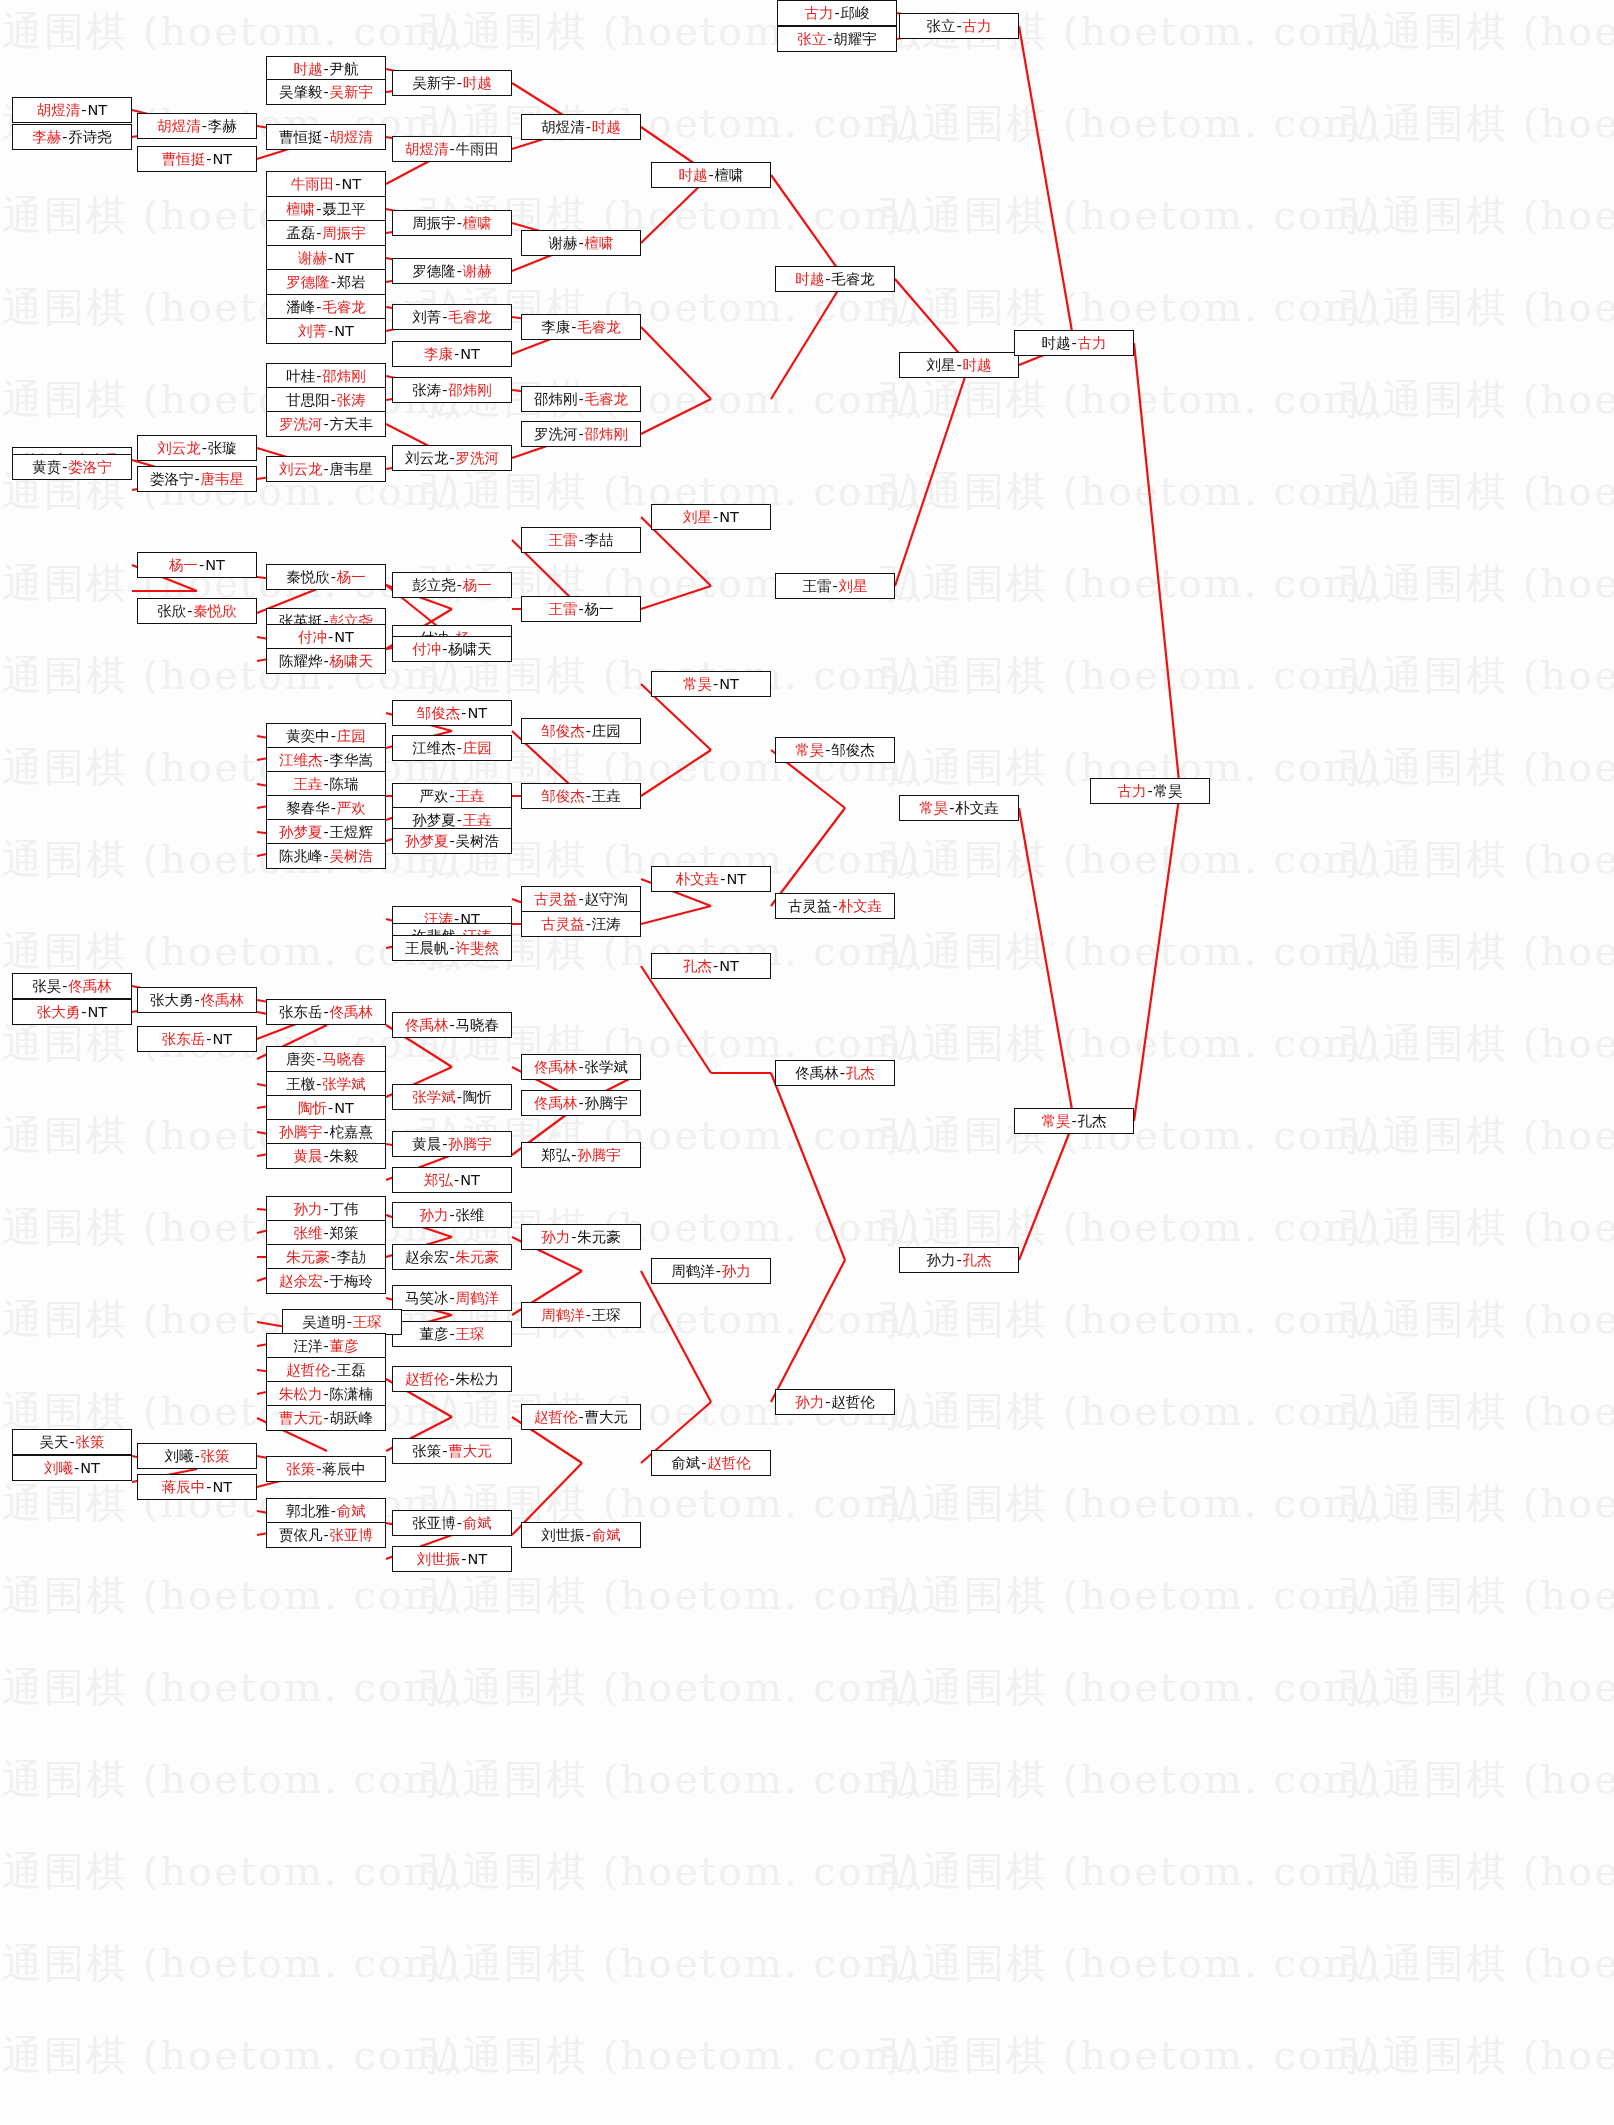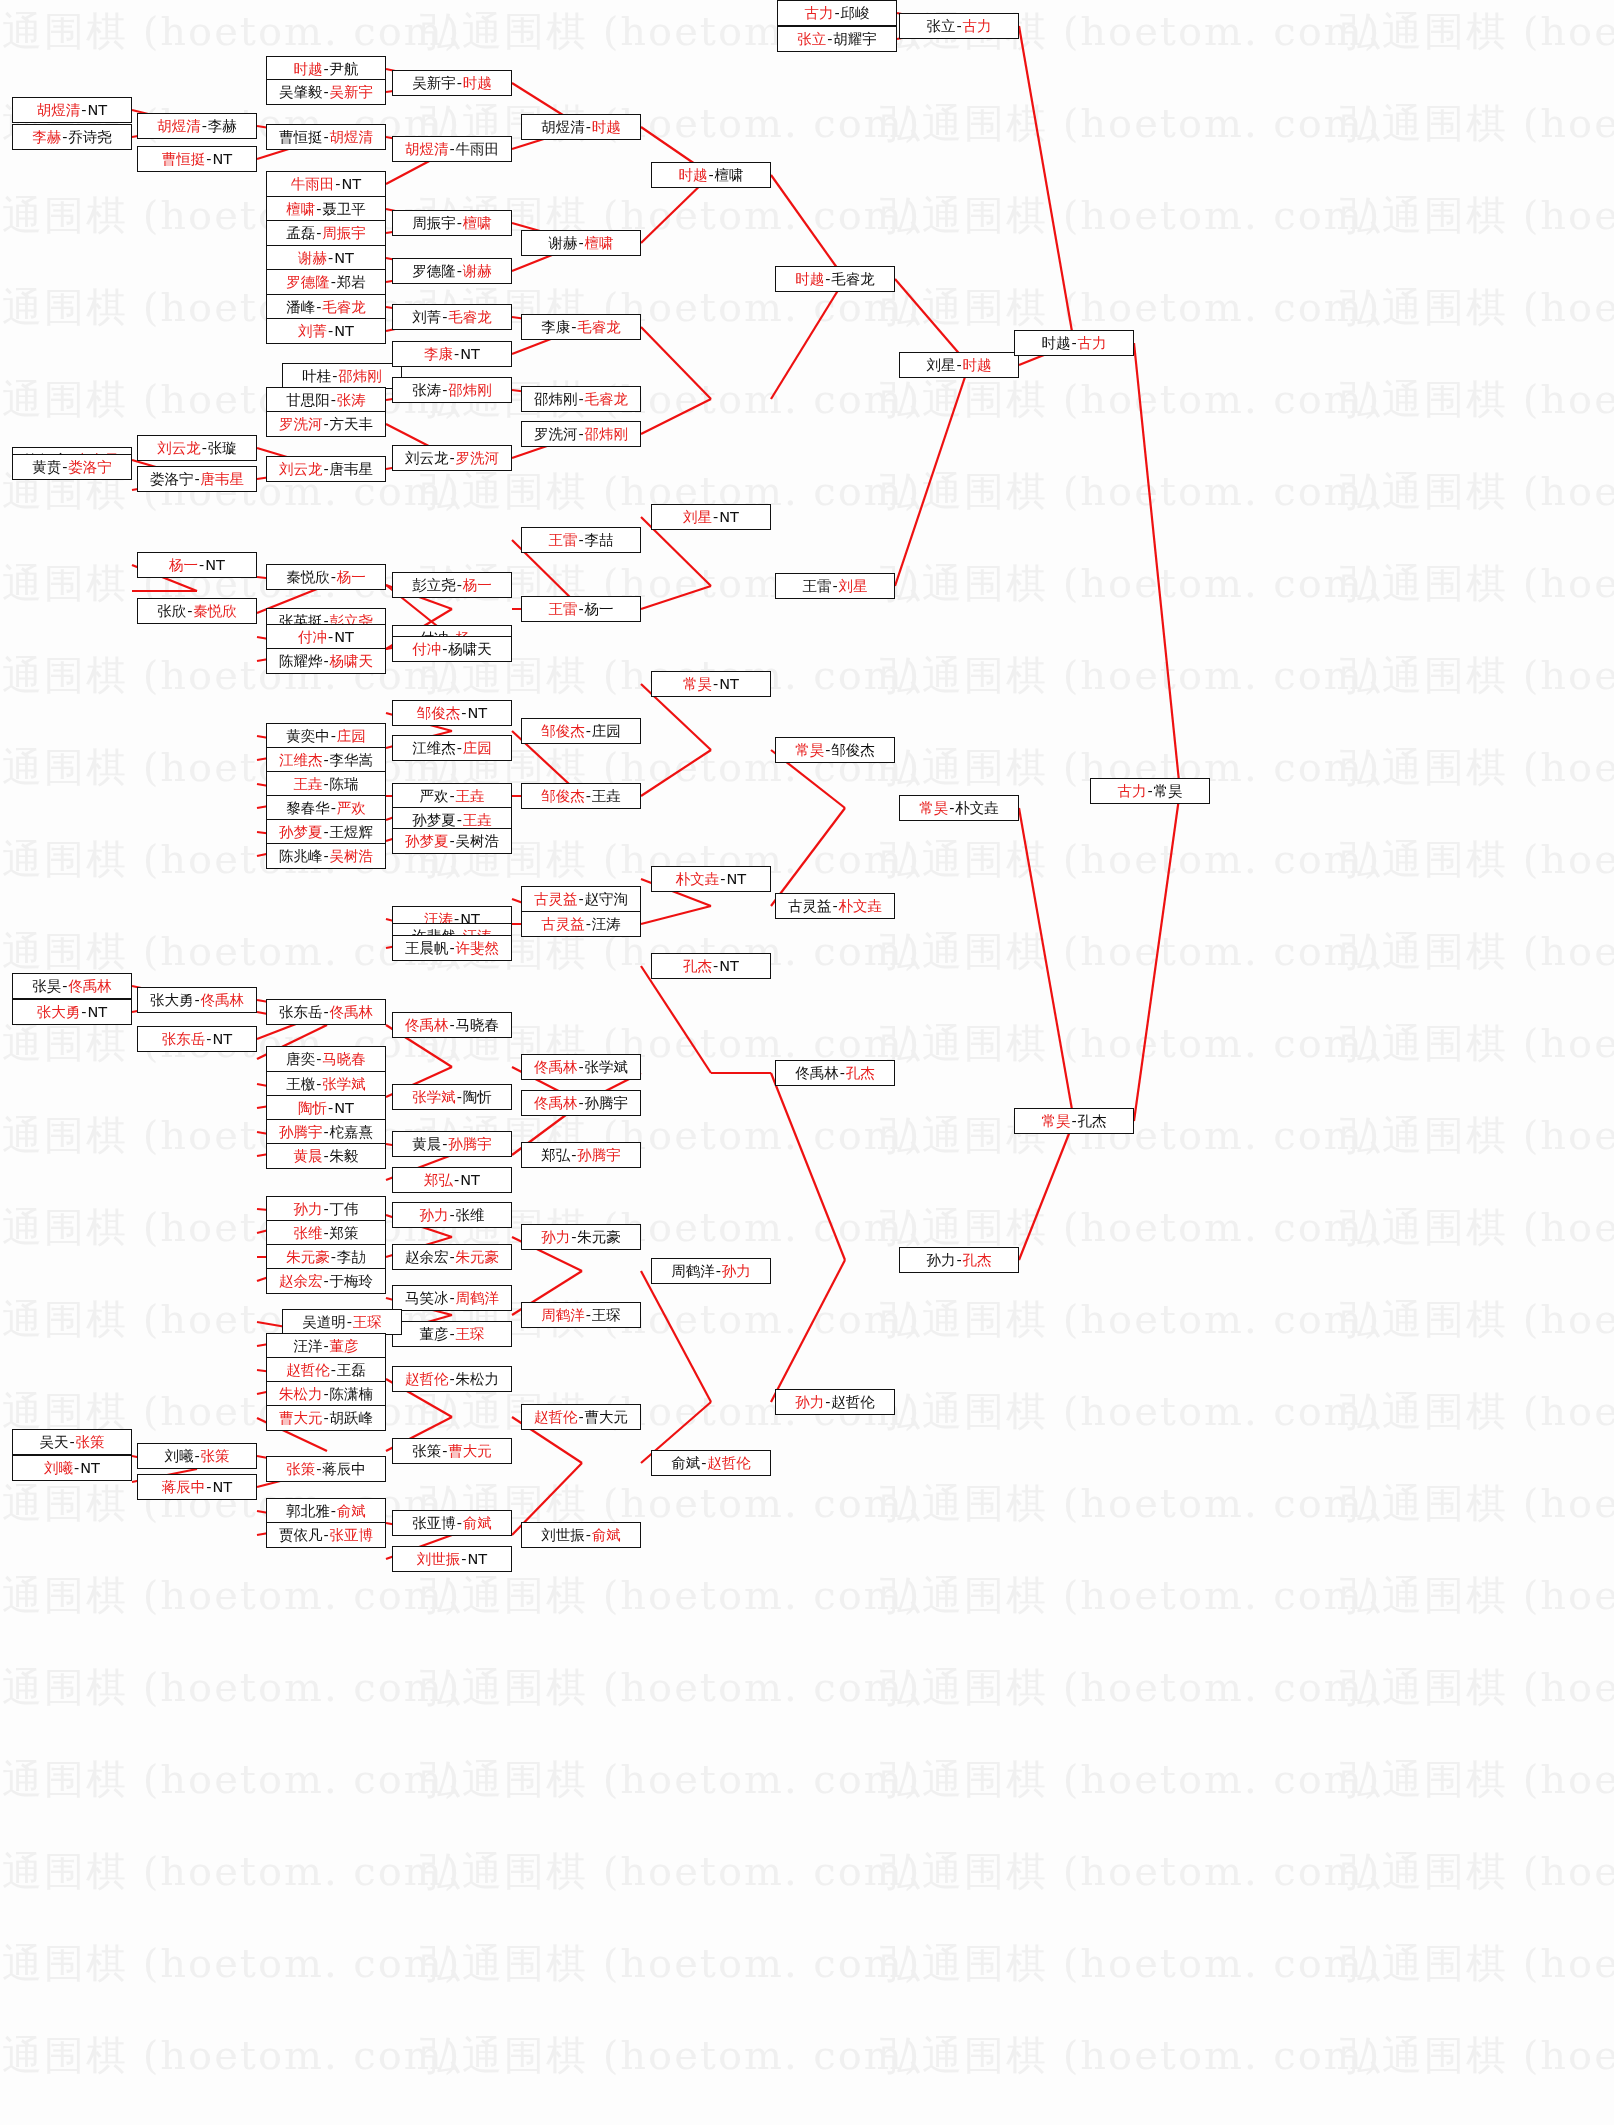--- a/index.html
+++ b/index.html
@@ -329,21 +329,21 @@
       <div class="mbox r2" style="left: 266px; top: 294px;">
         <span class="l">潘峰</span>
         <span class="sep">-</span>
         <span class="w">毛睿龙</span>
       </div>
       <div class="mbox r2" style="left: 266px; top: 318px;">
         <span class="w">刘菁</span>
         <span class="sep">-</span>
         <span class="l">NT</span>
       </div>
-      <div class="mbox r2" style="left: 266px; top: 363px; margin-left: 16px;">
+      <div class="mbox r2" style="left: 266px; top: 363px;">
         <span class="l">叶桂</span>
         <span class="sep">-</span>
         <span class="w">邵炜刚</span>
       </div>
       <div class="mbox r2" style="left: 266px; top: 387px;">
         <span class="l">甘思阳</span>
         <span class="sep">-</span>
         <span class="w">张涛</span>
       </div>
       <div class="mbox r2" style="left: 266px; top: 411px;">

